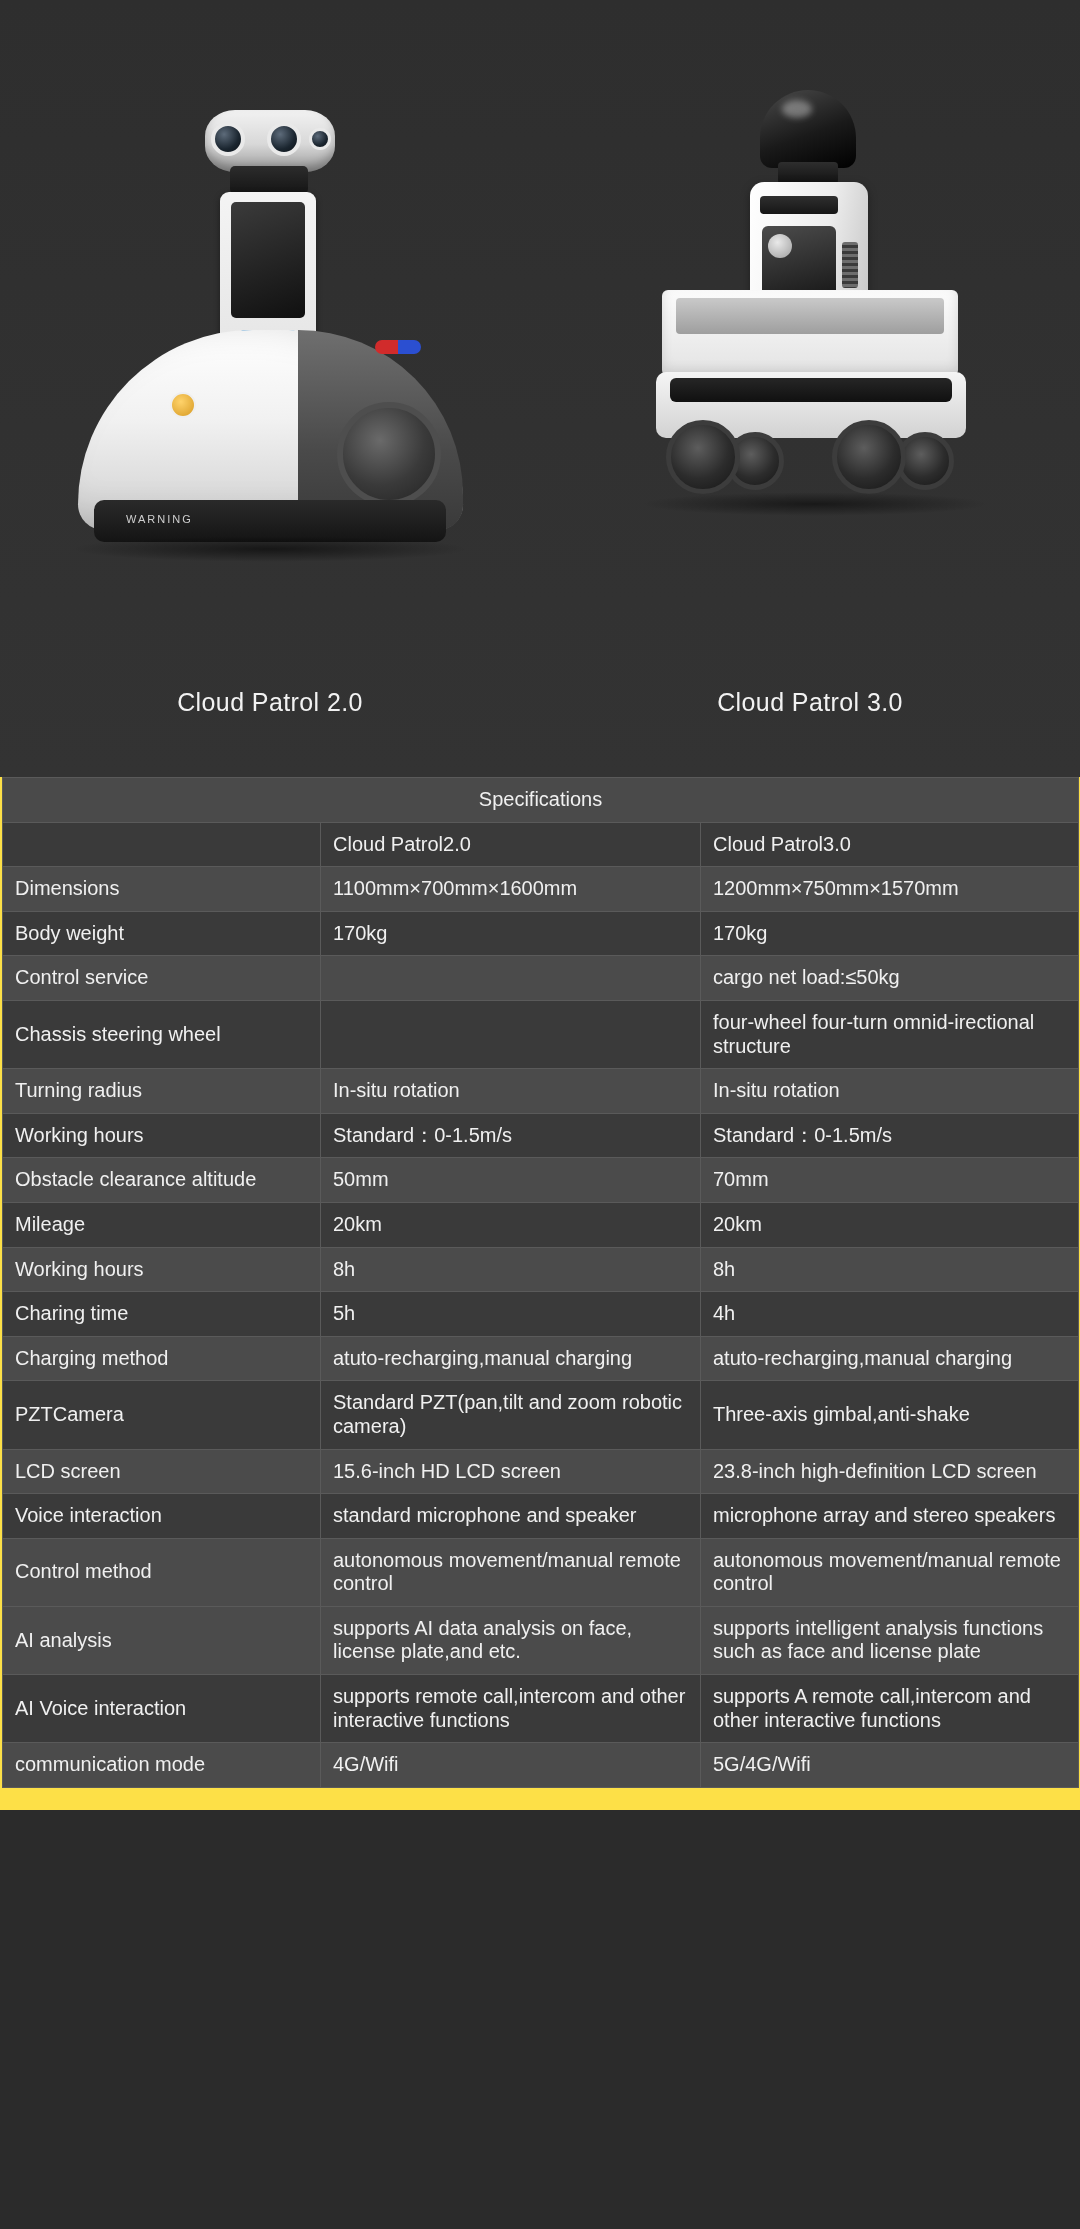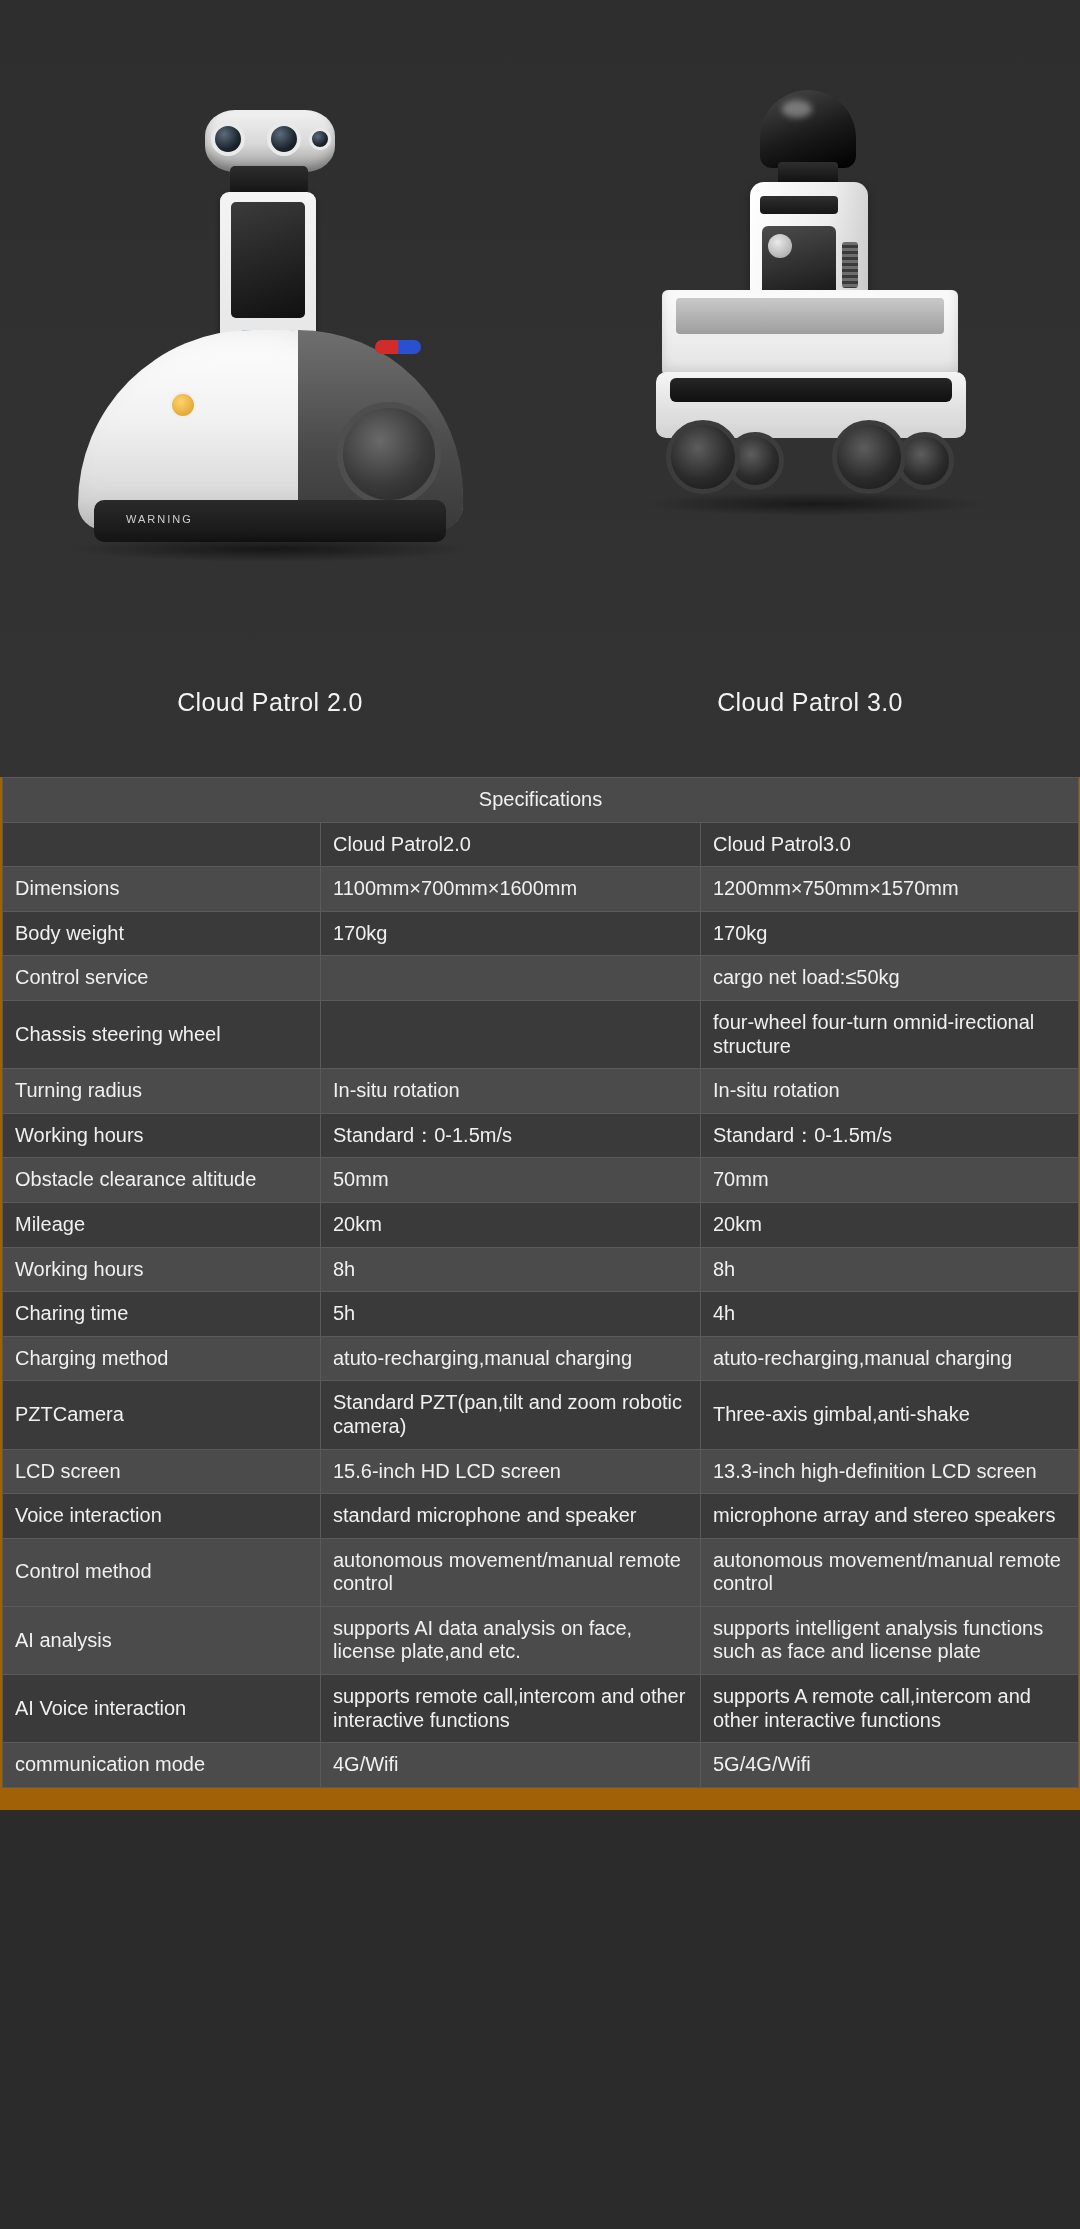--- a/index.html
+++ b/index.html
@@ -222,21 +222,21 @@
   .r3-wheel.rr { left: 296px; top: 432px; width: 58px; height: 58px; }
   .r3-shadow {
     position: absolute; left: 40px; top: 492px;
     width: 350px; height: 24px;
     background: radial-gradient(ellipse at center, rgba(0,0,0,.5) 0%, rgba(0,0,0,0) 70%);
   }
 
   
   .spec-wrap {
     width: 1080px;
-    background: #a16207;
+    background: #fde047;
     padding: 0 0 22px 0;
   }
   table.spec {
     width: 1076px;
     margin: 0 2px;
     border-collapse: collapse;
     table-layout: fixed;
   }
   table.spec td {
     border: 1px solid #5a5a5a;
@@ -398,21 +398,21 @@
       <tr class="dark">
           <td class="label-cell">PZTCamera</td>
           <td>Standard PZT(pan,tilt and zoom robotic camera)</td>
           <td>Three-axis gimbal,anti-shake</td>
         </tr>
 
 
       <tr class="light">
           <td class="label-cell">LCD screen</td>
           <td>15.6-inch HD LCD screen</td>
-          <td>13.3-inch high-definition LCD screen</td>
+          <td>23.8-inch high-definition LCD screen</td>
         </tr>
       <tr class="dark">
           <td class="label-cell">Voice interaction</td>
           <td>standard microphone and speaker</td>
           <td>microphone array and stereo speakers</td>
         </tr>
       <tr class="light">
           <td class="label-cell">Control method</td>
           <td>autonomous movement/manual remote control</td>
           <td>autonomous movement/manual remote control</td>

